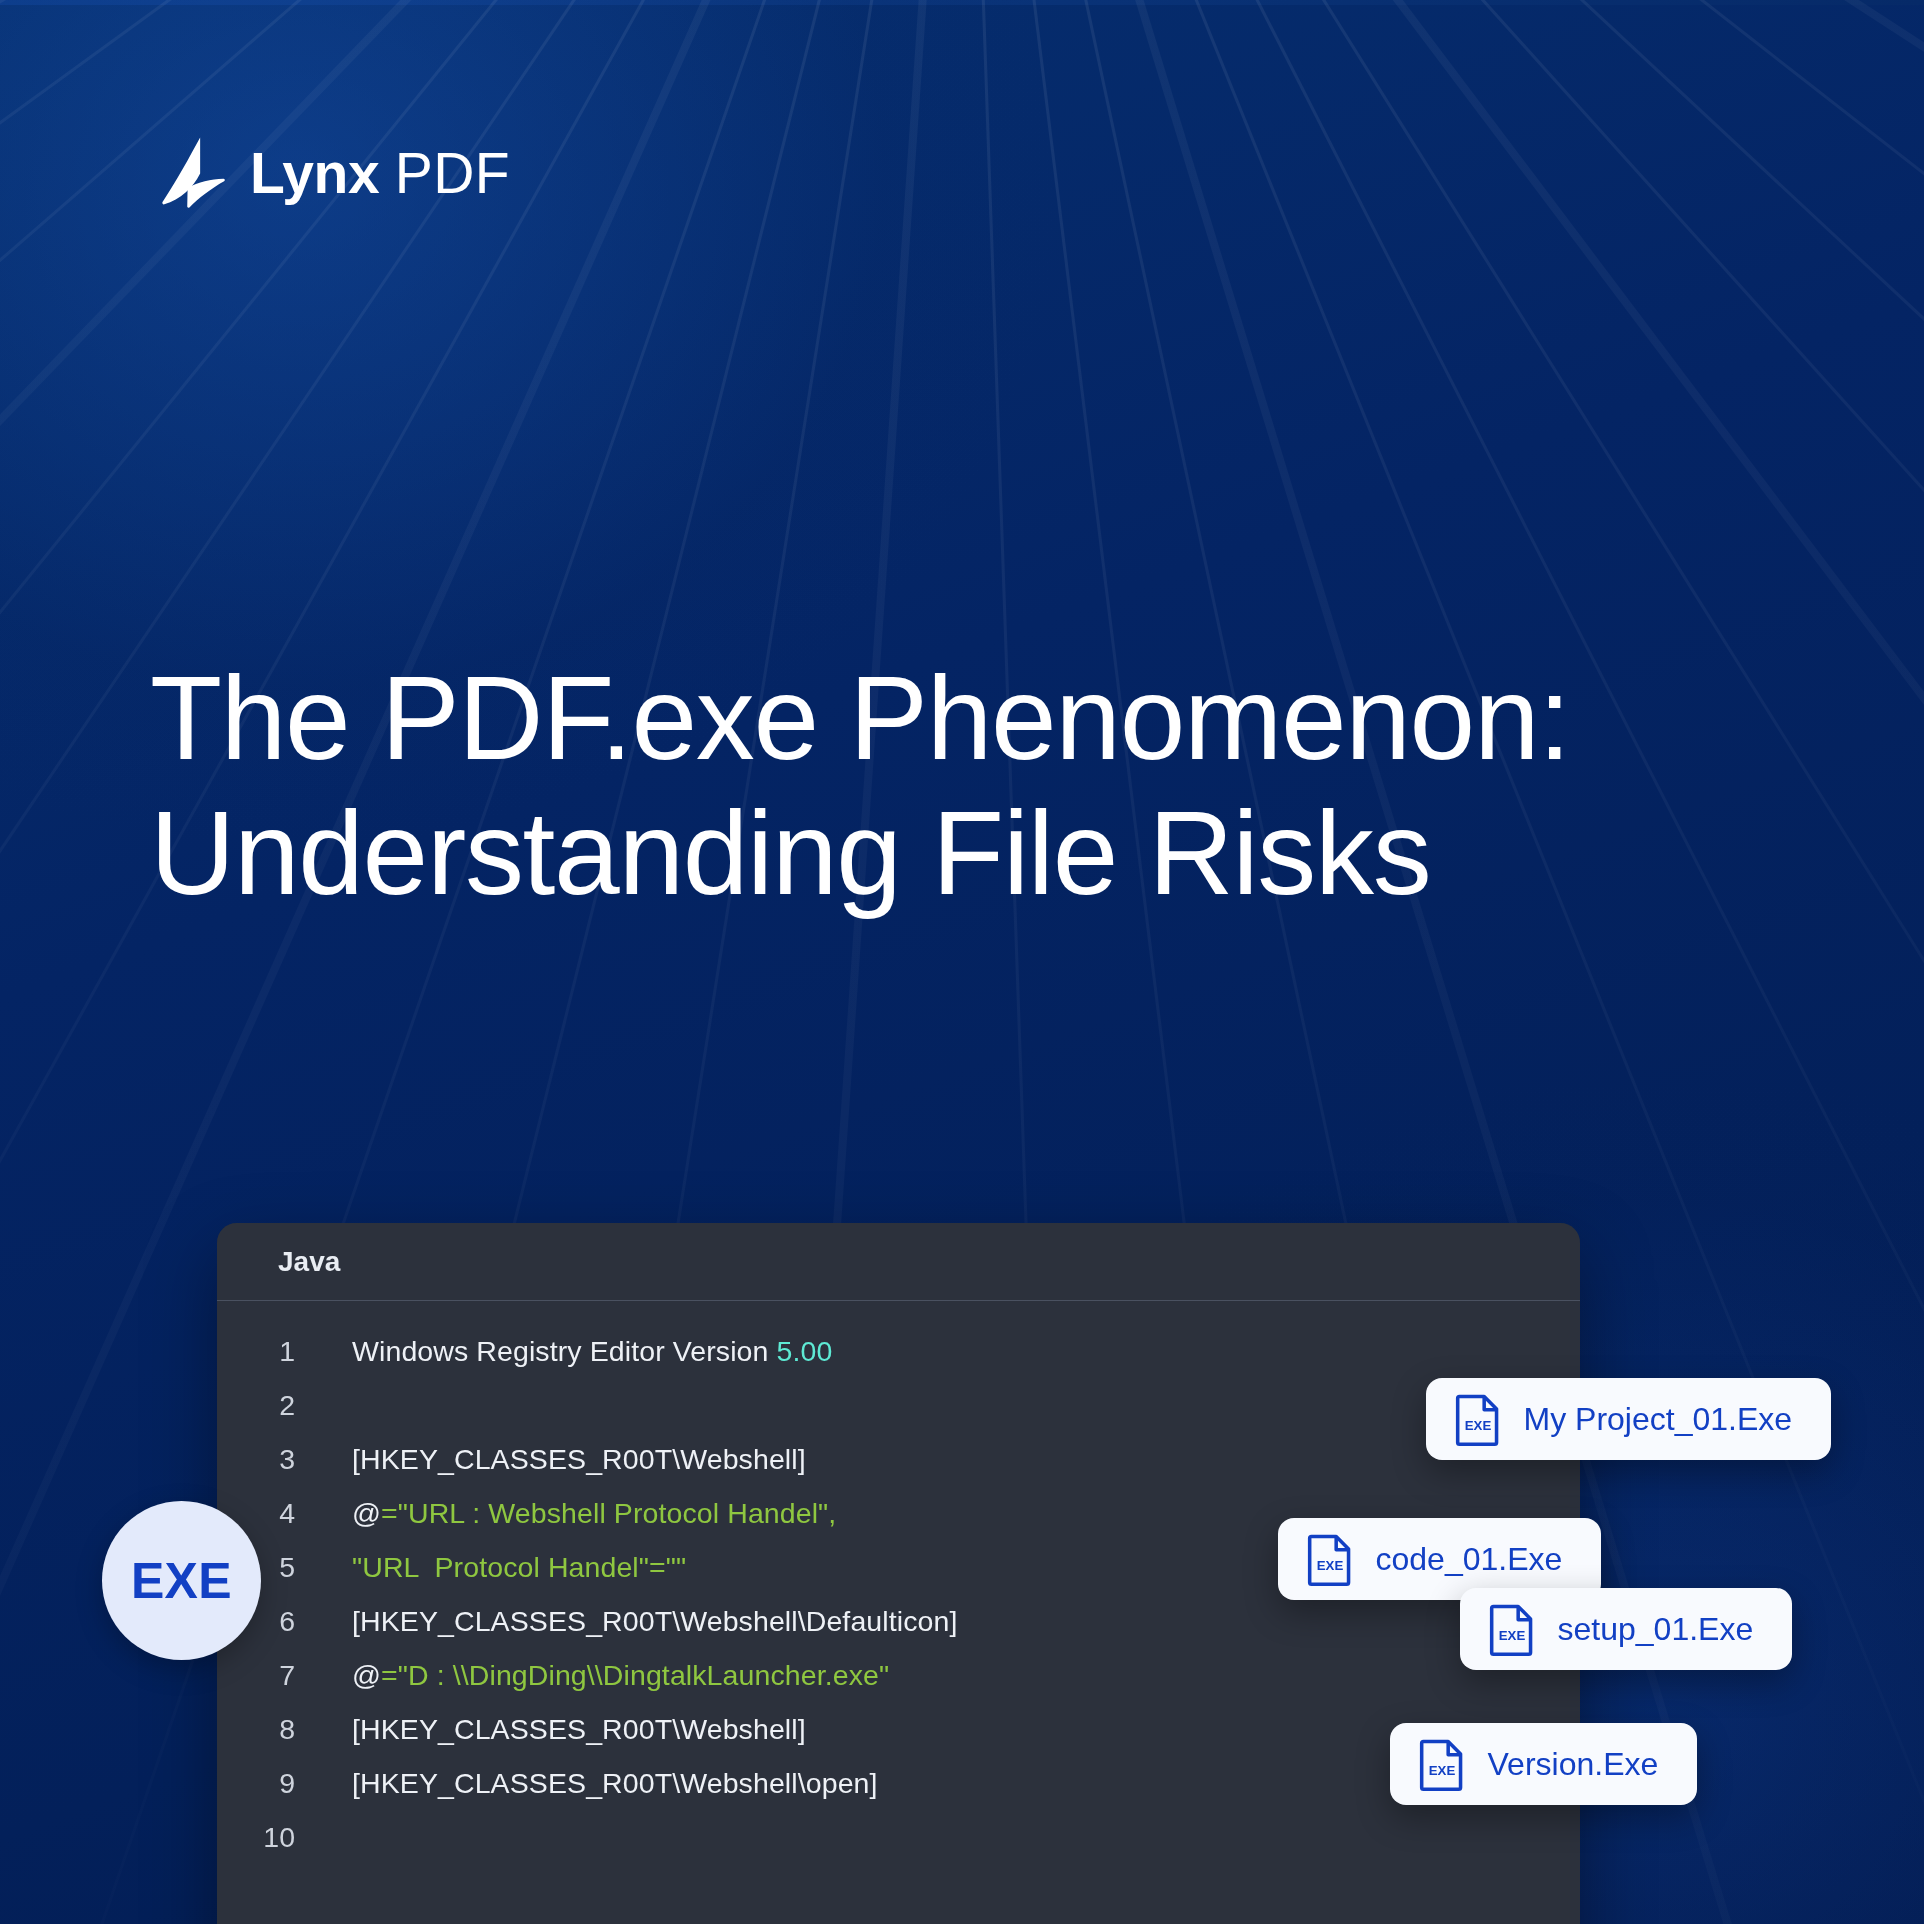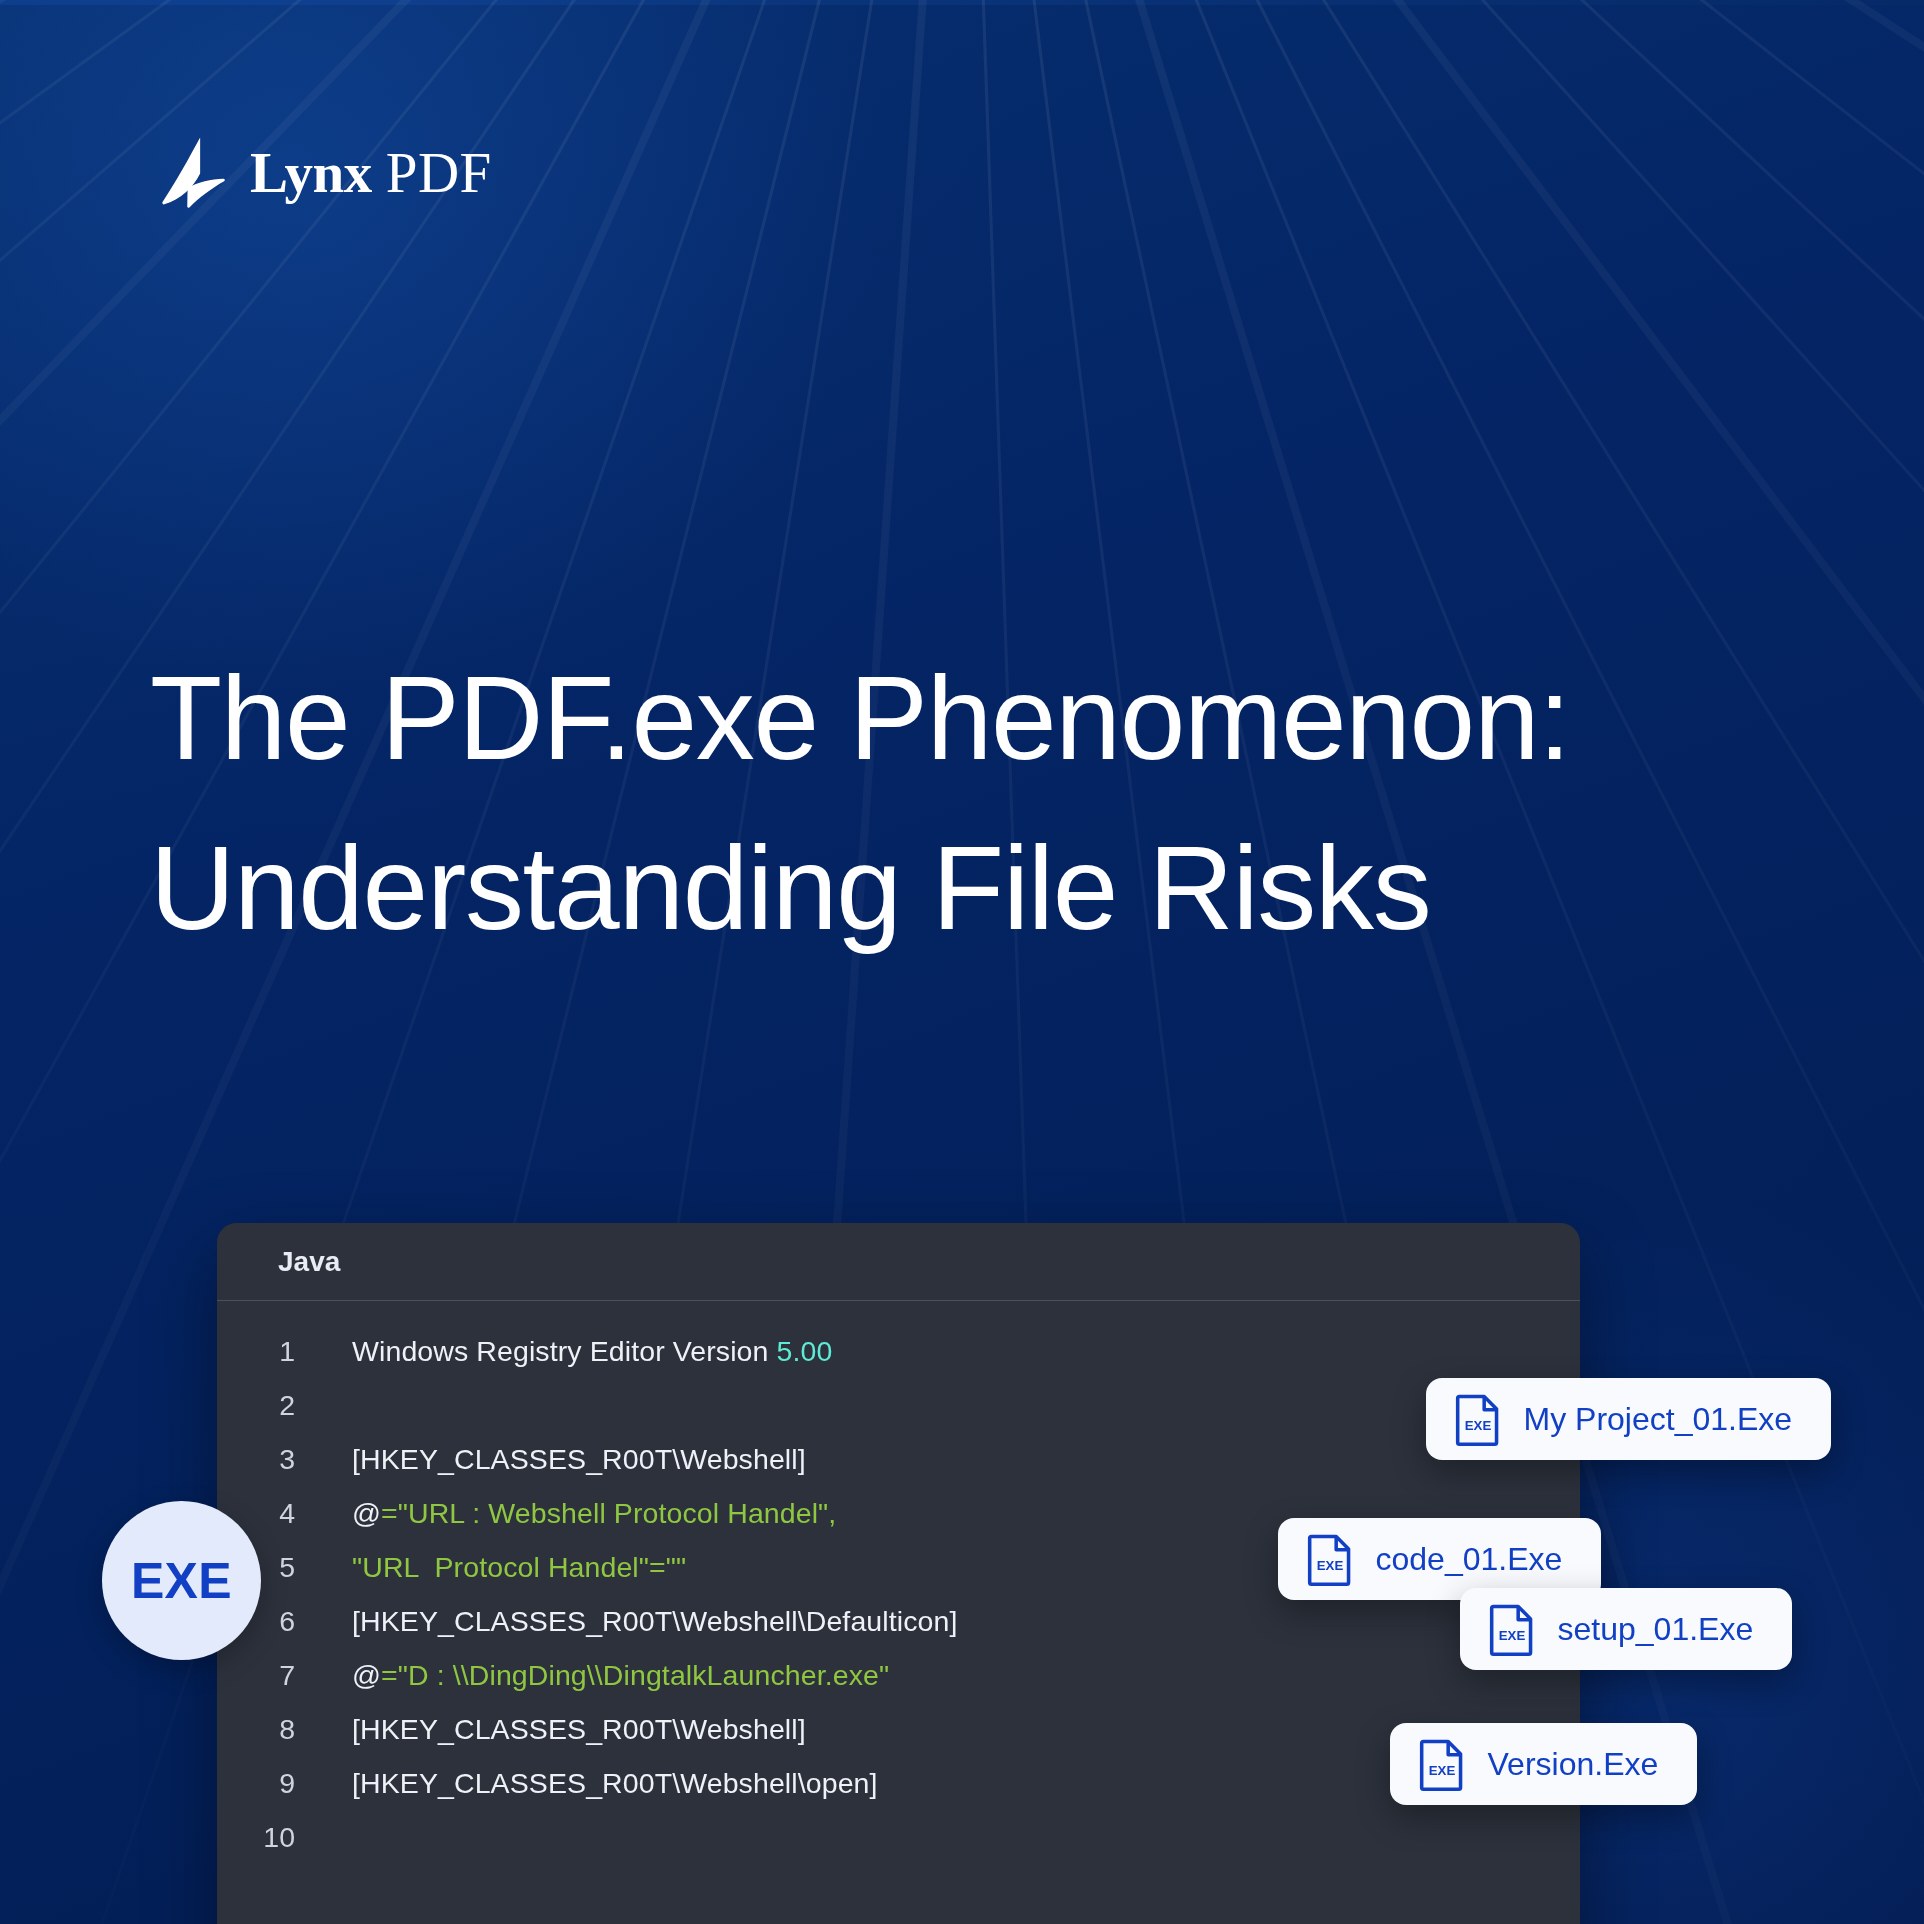--- a/index.html
+++ b/index.html
@@ -50,35 +50,35 @@
 
   
   .brand {
     position:absolute; left:150px; top:134px;
     display:flex; align-items:center; gap:23px;
   }
   .brand-mark { width:77px; height:77px; display:block; }
   .brand-word {
     font-size:57px; font-weight:700; color:#ffffff;
     letter-spacing:-0.4px; white-space:nowrap;
-    font-family:Liberation Serif, serif;
+    font-family:Liberation Sans, sans-serif;
   }
   .brand-word .thin { font-weight:400; letter-spacing:0.4px; }
 
   
   .headline {
     position:absolute; left:150px; top:651px;
     width:1568px;
     color:#ffffff;
     font-size:118px;
     line-height:1.14;
     font-weight:300;
     letter-spacing:-1.3px;
   }
-  .headline .l2 { display:block;margin-top:35px; }
+  .headline .l2 { display:block; }
 
   
   .code-panel {
     position:absolute;
     left:217px; top:1223px;
     width:1363px; height:802px;
     background:#2c313c;
     border-radius:19.6px 19.6px 0 0;
     box-shadow:0 27px 71px rgba(0,0,0,0.38);
     overflow:hidden;

